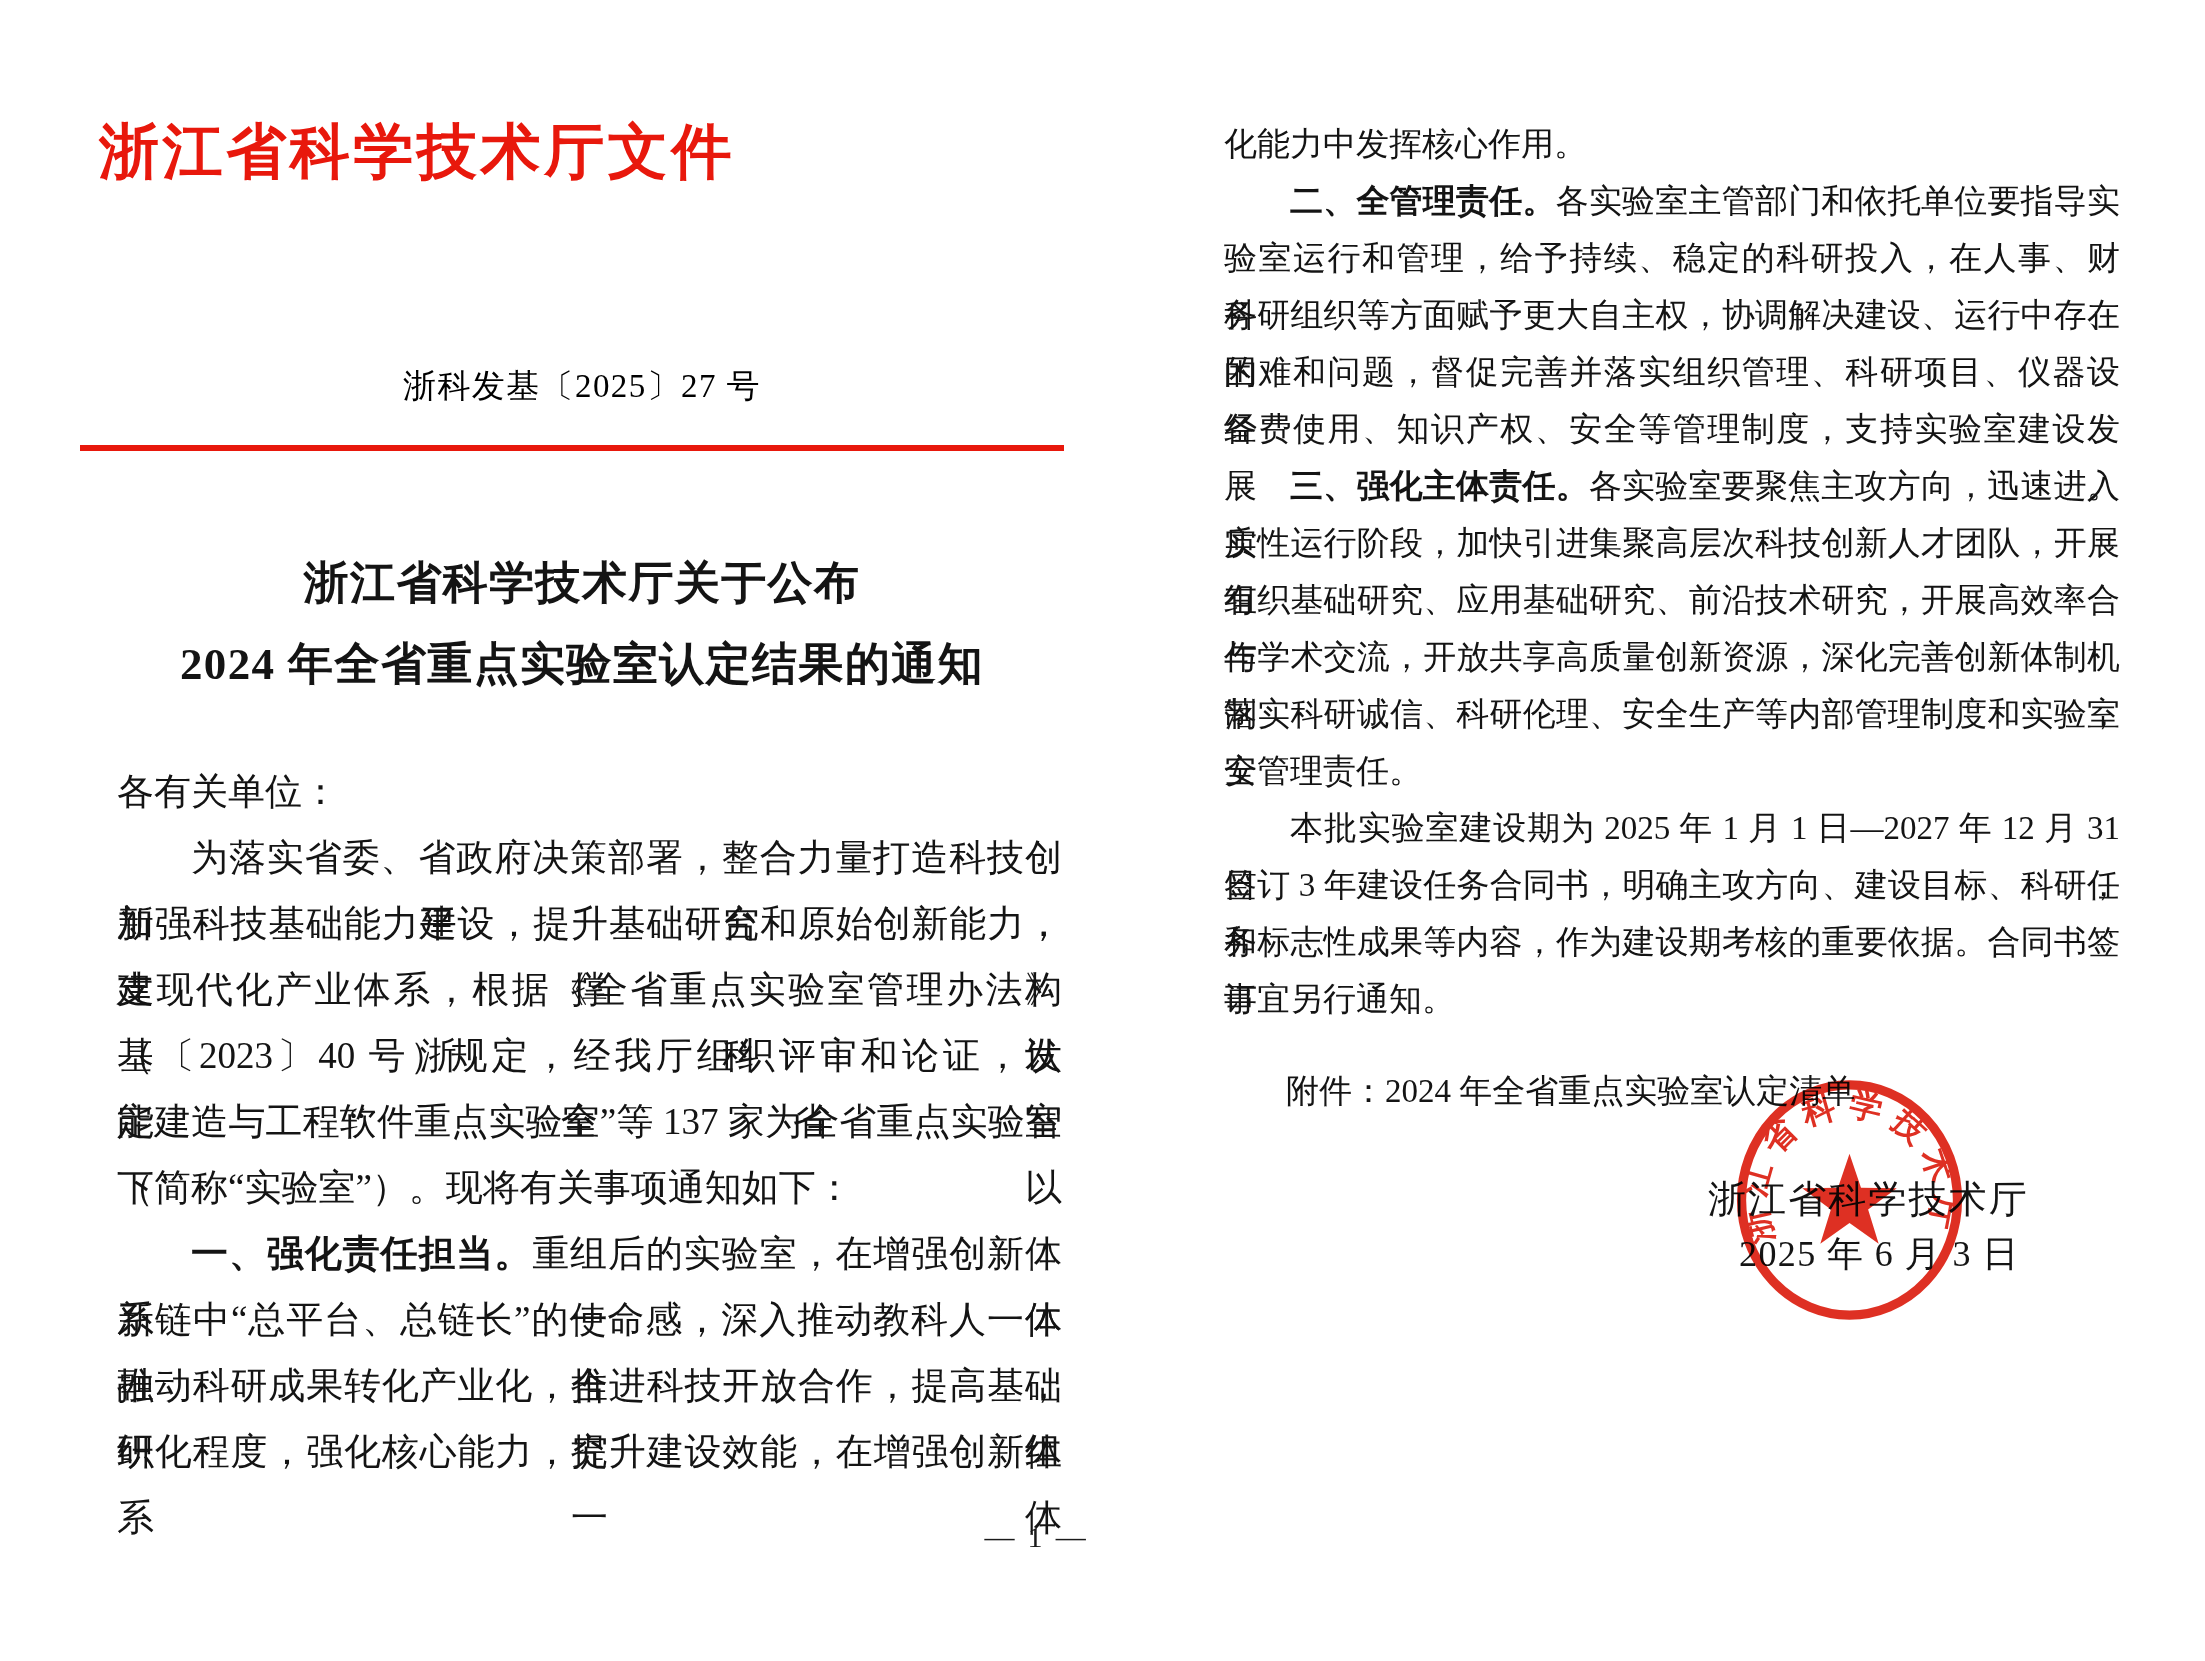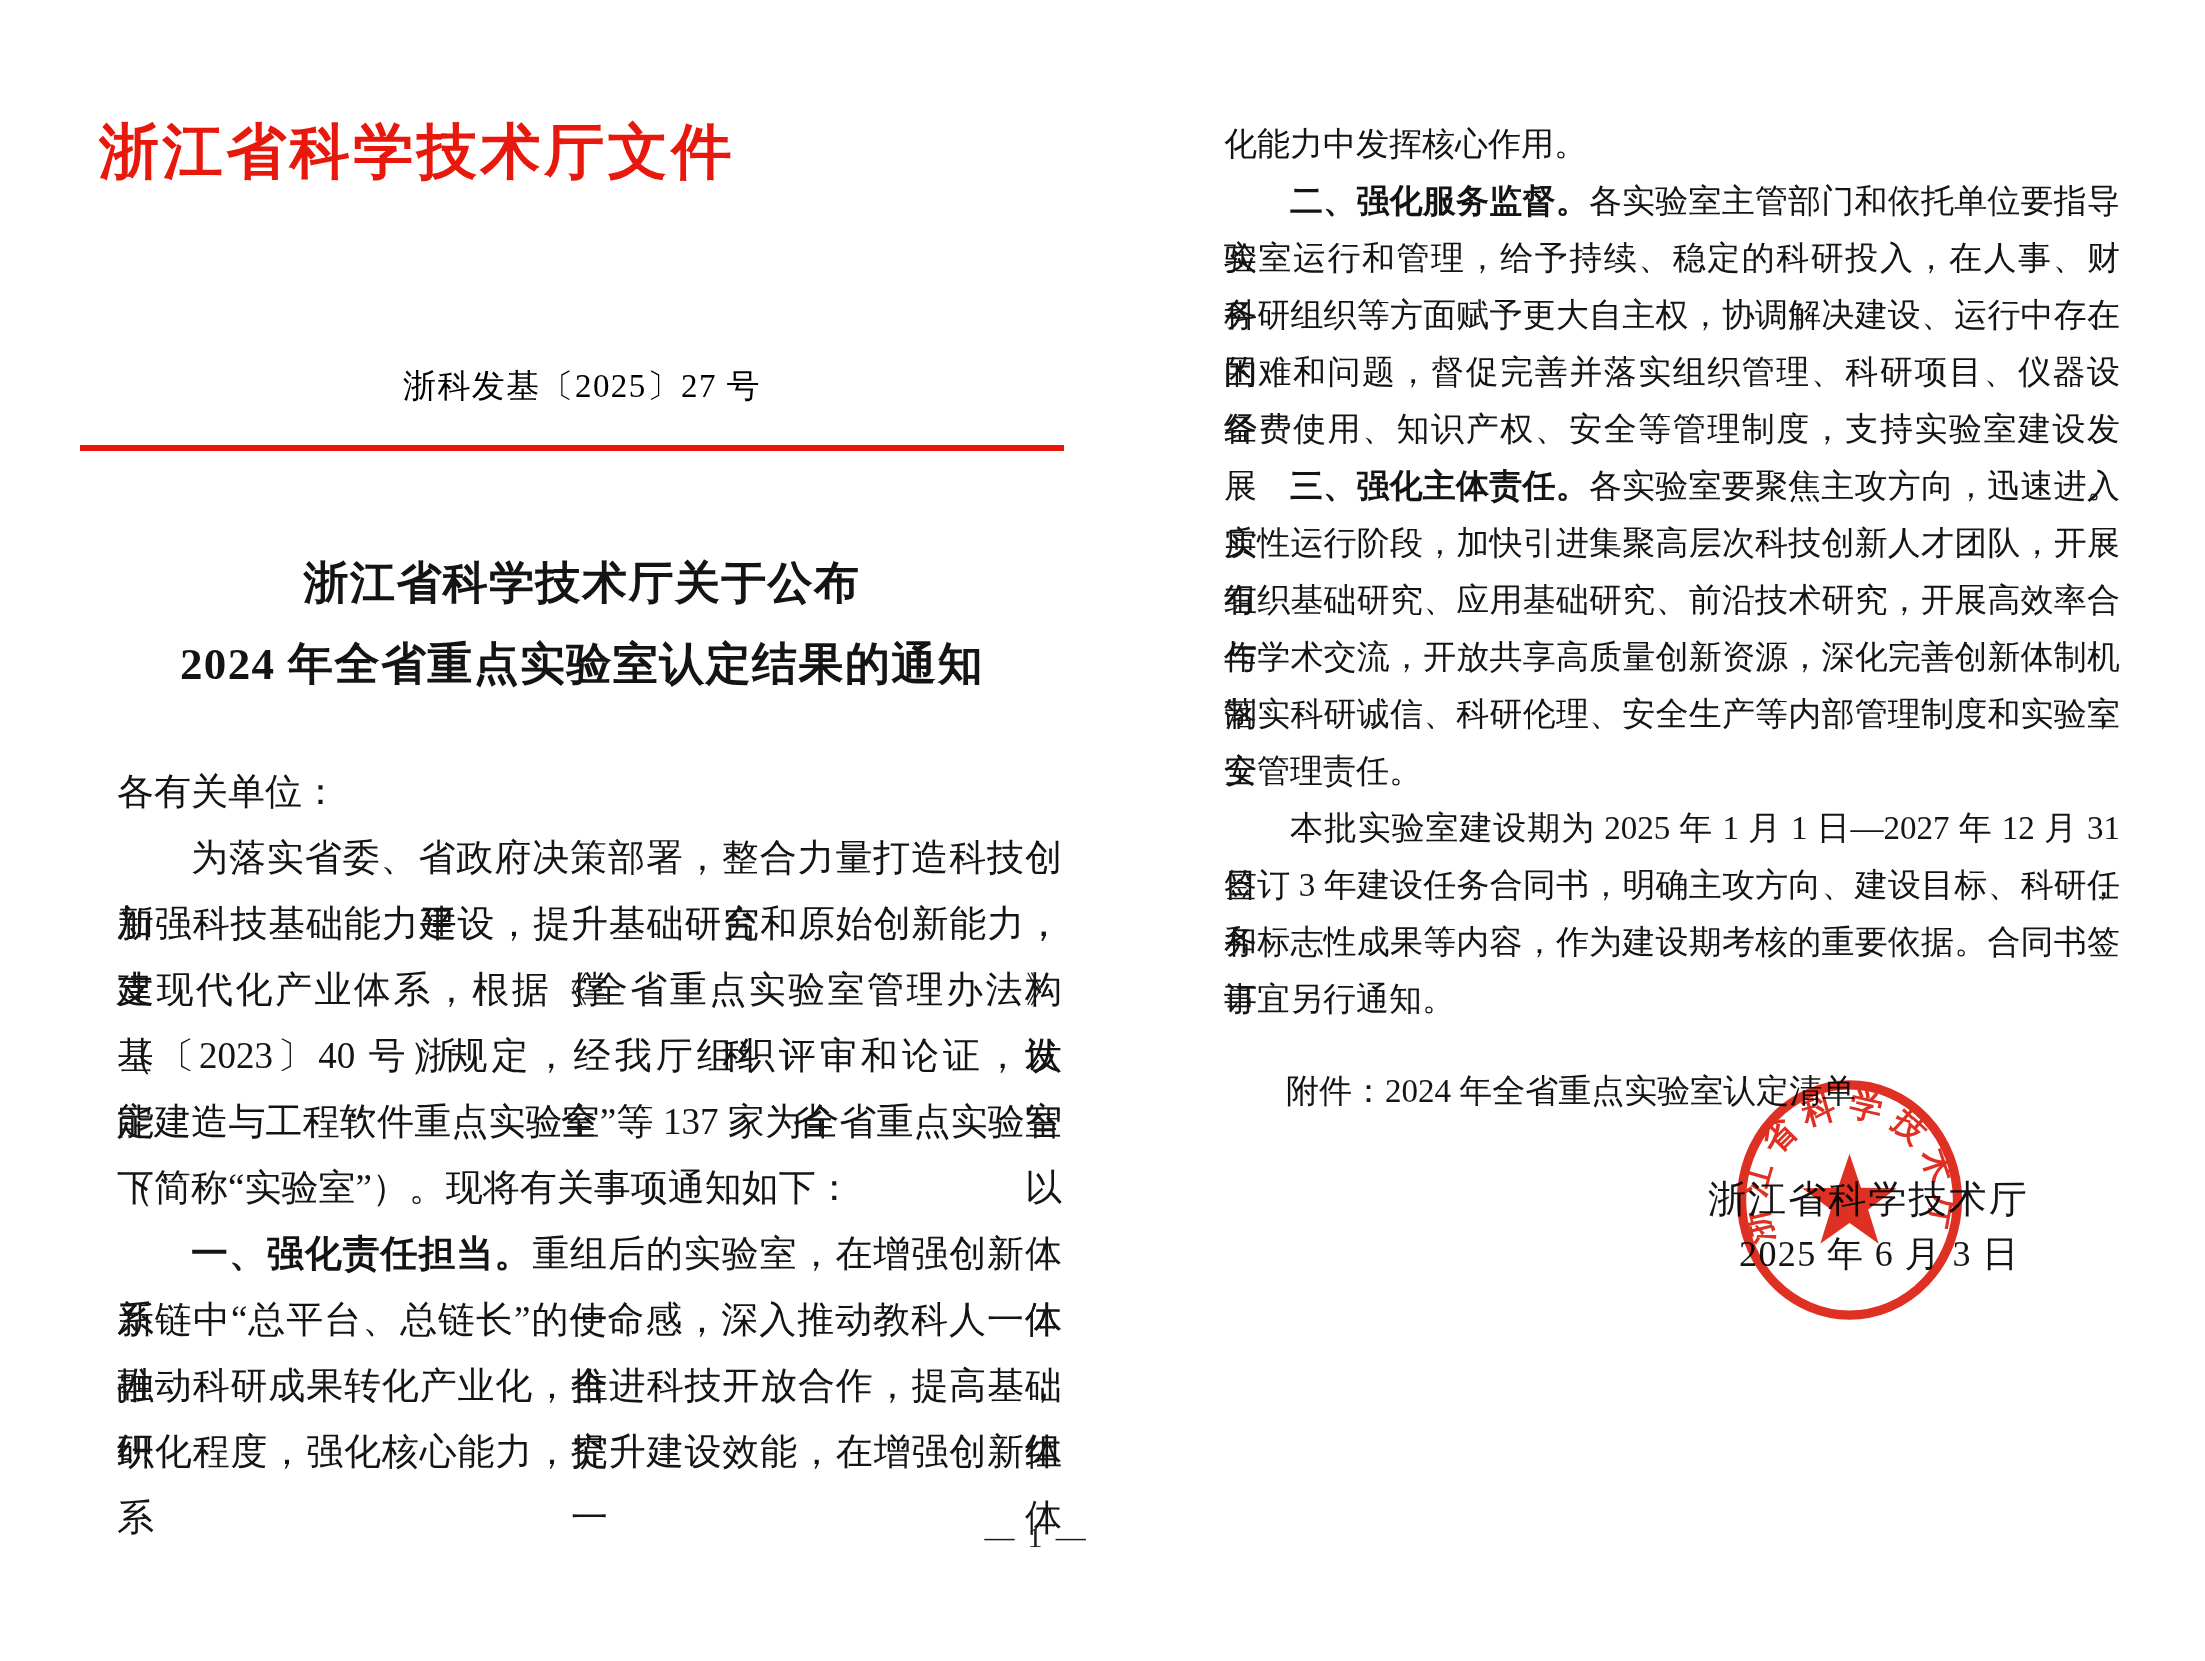--- a/index.html
+++ b/index.html
@@ -95,21 +95,21 @@
   <div class="bline just ind"><b>一、强化责任担当。</b><span>重组后的实验室，在增强创新体系一体</span></div>
   <div class="bline just"><b></b><span>新链中“总平台、总链长”的使命感，深入推动教科人一体融合，</span></div>
   <div class="bline just"><b></b><span>推动科研成果转化产业化，推进科技开放合作，提高基础研究组</span></div>
   <div class="bline just"><b></b><span>织化程度，强化核心能力，提升建设效能，在增强创新体系一体</span></div>
 </div>
 
 <div class="abs page-number">— 1 —</div>
 
 <div class="abs body-right">
   <div class="bline"><b></b><span>化能力中发挥核心作用。</span></div>
-  <div class="bline just ind"><b>二、强化服务监督。</b><span>各实验室主管部门和依托单位要指导实</span></div>
+  <div class="bline just ind"><b>二、全管理责任。</b><span>各实验室主管部门和依托单位要指导实</span></div>
   <div class="bline just"><b></b><span>验室运行和管理，给予持续、稳定的科研投入，在人事、财务、</span></div>
   <div class="bline just"><b></b><span>科研组织等方面赋予更大自主权，协调解决建设、运行中存在的</span></div>
   <div class="bline just"><b></b><span>困难和问题，督促完善并落实组织管理、科研项目、仪器设备、</span></div>
   <div class="bline just"><b></b><span>经费使用、知识产权、安全等管理制度，支持实验室建设发展。</span></div>
   <div class="bline just ind"><b>三、强化主体责任。</b><span>各实验室要聚焦主攻方向，迅速进入实</span></div>
   <div class="bline just"><b></b><span>质性运行阶段，加快引进集聚高层次科技创新人才团队，开展有</span></div>
   <div class="bline just"><b></b><span>组织基础研究、应用基础研究、前沿技术研究，开展高效率合作</span></div>
   <div class="bline just"><b></b><span>与学术交流，开放共享高质量创新资源，深化完善创新体制机制，</span></div>
   <div class="bline just"><b></b><span>落实科研诚信、科研伦理、安全生产等内部管理制度和实验室安</span></div>
   <div class="bline"><b></b><span>全管理责任。</span></div>

